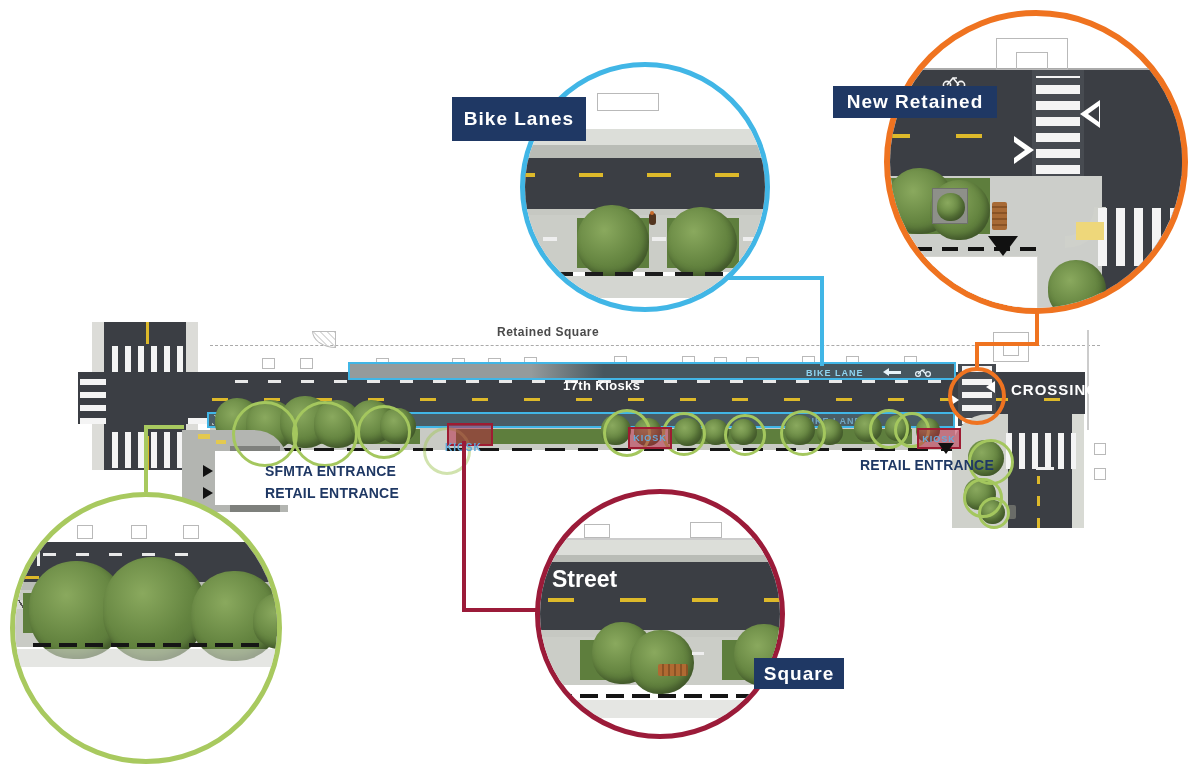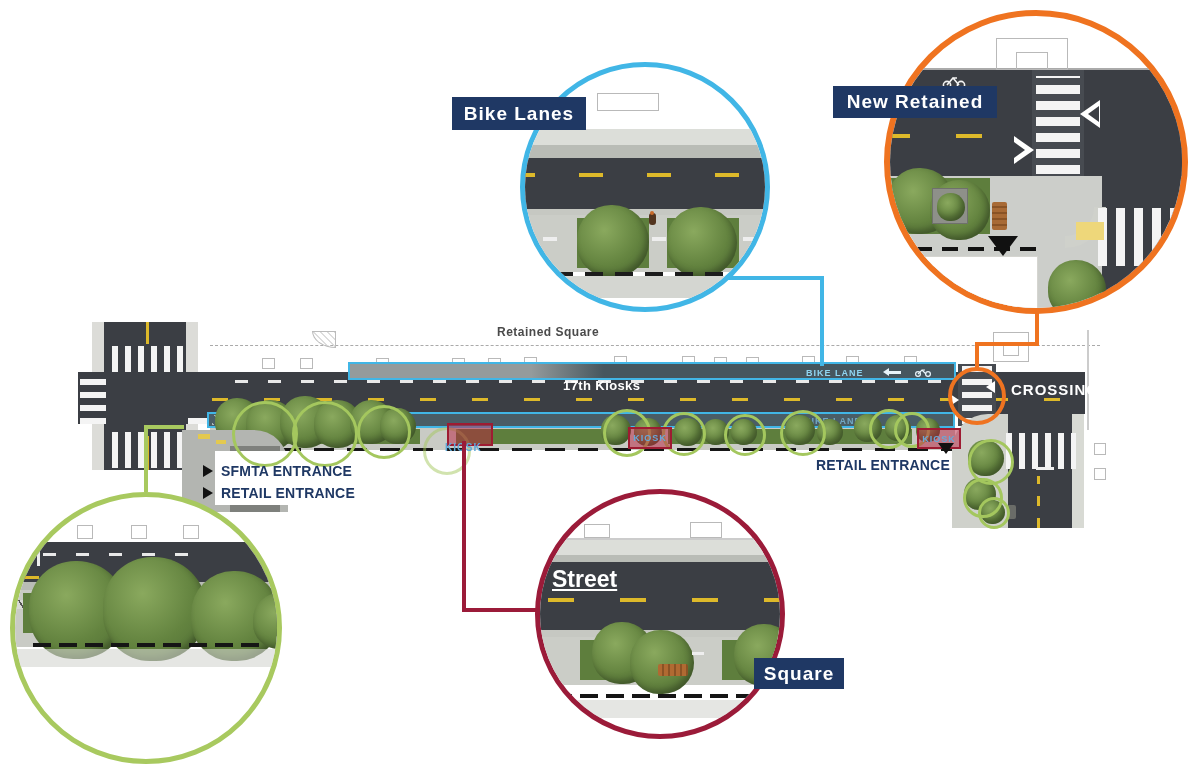--- a/index.html
+++ b/index.html
@@ -16,21 +16,21 @@
   .tree-ring{position:absolute;border:3px solid #a4c75e;border-radius:50%;}
   .greenstrip{position:absolute;background:#5e7e3d;}
   .zebra-v{background:repeating-linear-gradient(90deg,#f4f4f4 0 6px,transparent 6px 13px);}
   .zebra-h{background:repeating-linear-gradient(0deg,#f4f4f4 0 6px,transparent 6px 13px);}
   .dash-yellow{background:repeating-linear-gradient(90deg,#ddb92a 0 16px,transparent 16px 52px);height:3px;}
   .dash-white{background:repeating-linear-gradient(90deg,#e9e9e9 0 13px,transparent 13px 33px);height:2.5px;}
   .dash-black{background:repeating-linear-gradient(90deg,#161616 0 20px,transparent 20px 33px);height:3px;}
   .kiosk{background:rgba(185,30,62,.5);border:2px solid #9e1b32;color:#68a8d8;font-size:9px;
          font-weight:bold;display:flex;align-items:center;justify-content:center;letter-spacing:1px;}
   .sq{position:absolute;border:1.5px solid #b9b9b9;background:#fff;}
-  .navy-text{position:absolute;color:#1f3864;font-weight:bold;font-size:14px;letter-spacing:.2px;white-space:nowrap;}
+  .navy-text{position:absolute;color:#1f3864;font-weight:bold;font-size:14px;letter-spacing:.2px;white-space:nowrap;margin-left:44px;}
   .white-text{position:absolute;color:#fff;font-weight:bold;white-space:nowrap;}
   .tri-right{position:absolute;width:0;height:0;border-top:6px solid transparent;
              border-bottom:6px solid transparent;border-left:10px solid #111;}
   .tri-down{position:absolute;width:0;height:0;border-left:8px solid transparent;
             border-right:8px solid transparent;border-top:11px solid #111;}
   .chev-l{position:absolute;width:0;height:0;border-top:14px solid transparent;
           border-bottom:14px solid transparent;border-right:20px solid #fff;}
   .chev-l-in{position:absolute;width:0;height:0;border-top:8px solid transparent;
              border-bottom:8px solid transparent;border-right:11px solid #3b3e44;}
   .chev-r{position:absolute;width:0;height:0;border-top:14px solid transparent;
@@ -270,32 +270,32 @@
     <div class="abs" style="left:0;top:152px;width:272px;height:18px;background:#d4d6d1;opacity:.6;"></div>
   </div>
 
   <div class="circle" style="left:535px;top:489px;width:250px;height:250px;border:5px solid #9b1b39;">
     <div class="sq" style="left:44px;top:30px;width:24px;height:12px;background:transparent;"></div>
     <div class="sq" style="left:150px;top:28px;width:30px;height:14px;background:transparent;"></div>
     <div class="abs" style="left:0;top:44px;width:250px;height:1.5px;background:#ccc;"></div>
     <div class="abs" style="left:0;top:46px;width:250px;height:15px;background:#dcded9;"></div>
     <div class="abs" style="left:0;top:61px;width:250px;height:7px;background:#b9bcb6;"></div>
     <div class="abs road" style="left:0;top:68px;width:250px;height:68px;"></div>
-    <div class="white-text" style="left:12px;top:72px;font-size:23px;text-decoration:underline;">Street</div>
+    <div class="white-text" style="left:12px;top:72px;font-size:23px;">Street</div>
     <div class="abs" style="left:8px;top:104px;width:240px;height:4px;background:repeating-linear-gradient(90deg,#ddb92a 0 26px,transparent 26px 72px);"></div>
     <div class="abs" style="left:0;top:136px;width:250px;height:7px;background:#c6c8c2;"></div>
     <div class="abs" style="left:0;top:143px;width:250px;height:48px;background:#cbcdc7;"></div>
     <div class="greenstrip" style="left:40px;top:146px;width:84px;height:40px;"></div>
     <div class="greenstrip" style="left:182px;top:146px;width:66px;height:40px;"></div>
     <div class="tree" style="left:52px;top:128px;width:62px;height:62px;"></div>
     <div class="tree" style="left:90px;top:136px;width:64px;height:64px;"></div>
     <div class="tree" style="left:194px;top:130px;width:62px;height:62px;"></div>
     <div class="abs" style="left:118px;top:170px;width:30px;height:12px;background:repeating-linear-gradient(90deg,#b06a32 0 4px,#8a5325 4px 6px);border-radius:2px;"></div>
     <div class="abs" style="left:152px;top:158px;width:12px;height:3px;background:#eee;"></div>
     <div class="abs" style="left:14px;top:200px;width:224px;height:4px;background:repeating-linear-gradient(90deg,#151515 0 18px,transparent 18px 26px);"></div>
     <div class="abs" style="left:0;top:206px;width:250px;height:18px;background:#d4d6d1;opacity:.6;"></div>
   </div>
 
-  <div class="abs navy-box" style="left:452px;top:97px;width:134px;height:33px;">Bike Lanes</div>
+  <div class="abs navy-box" style="left:452px;top:97px;width:134px;height:44px;">Bike Lanes</div>
   <div class="abs navy-box" style="left:833px;top:86px;width:164px;height:32px;">New Retained</div>
   <div class="abs navy-box" style="left:754px;top:658px;width:90px;height:31px;">Square</div>
 
 </div>
 
 </body></html>

